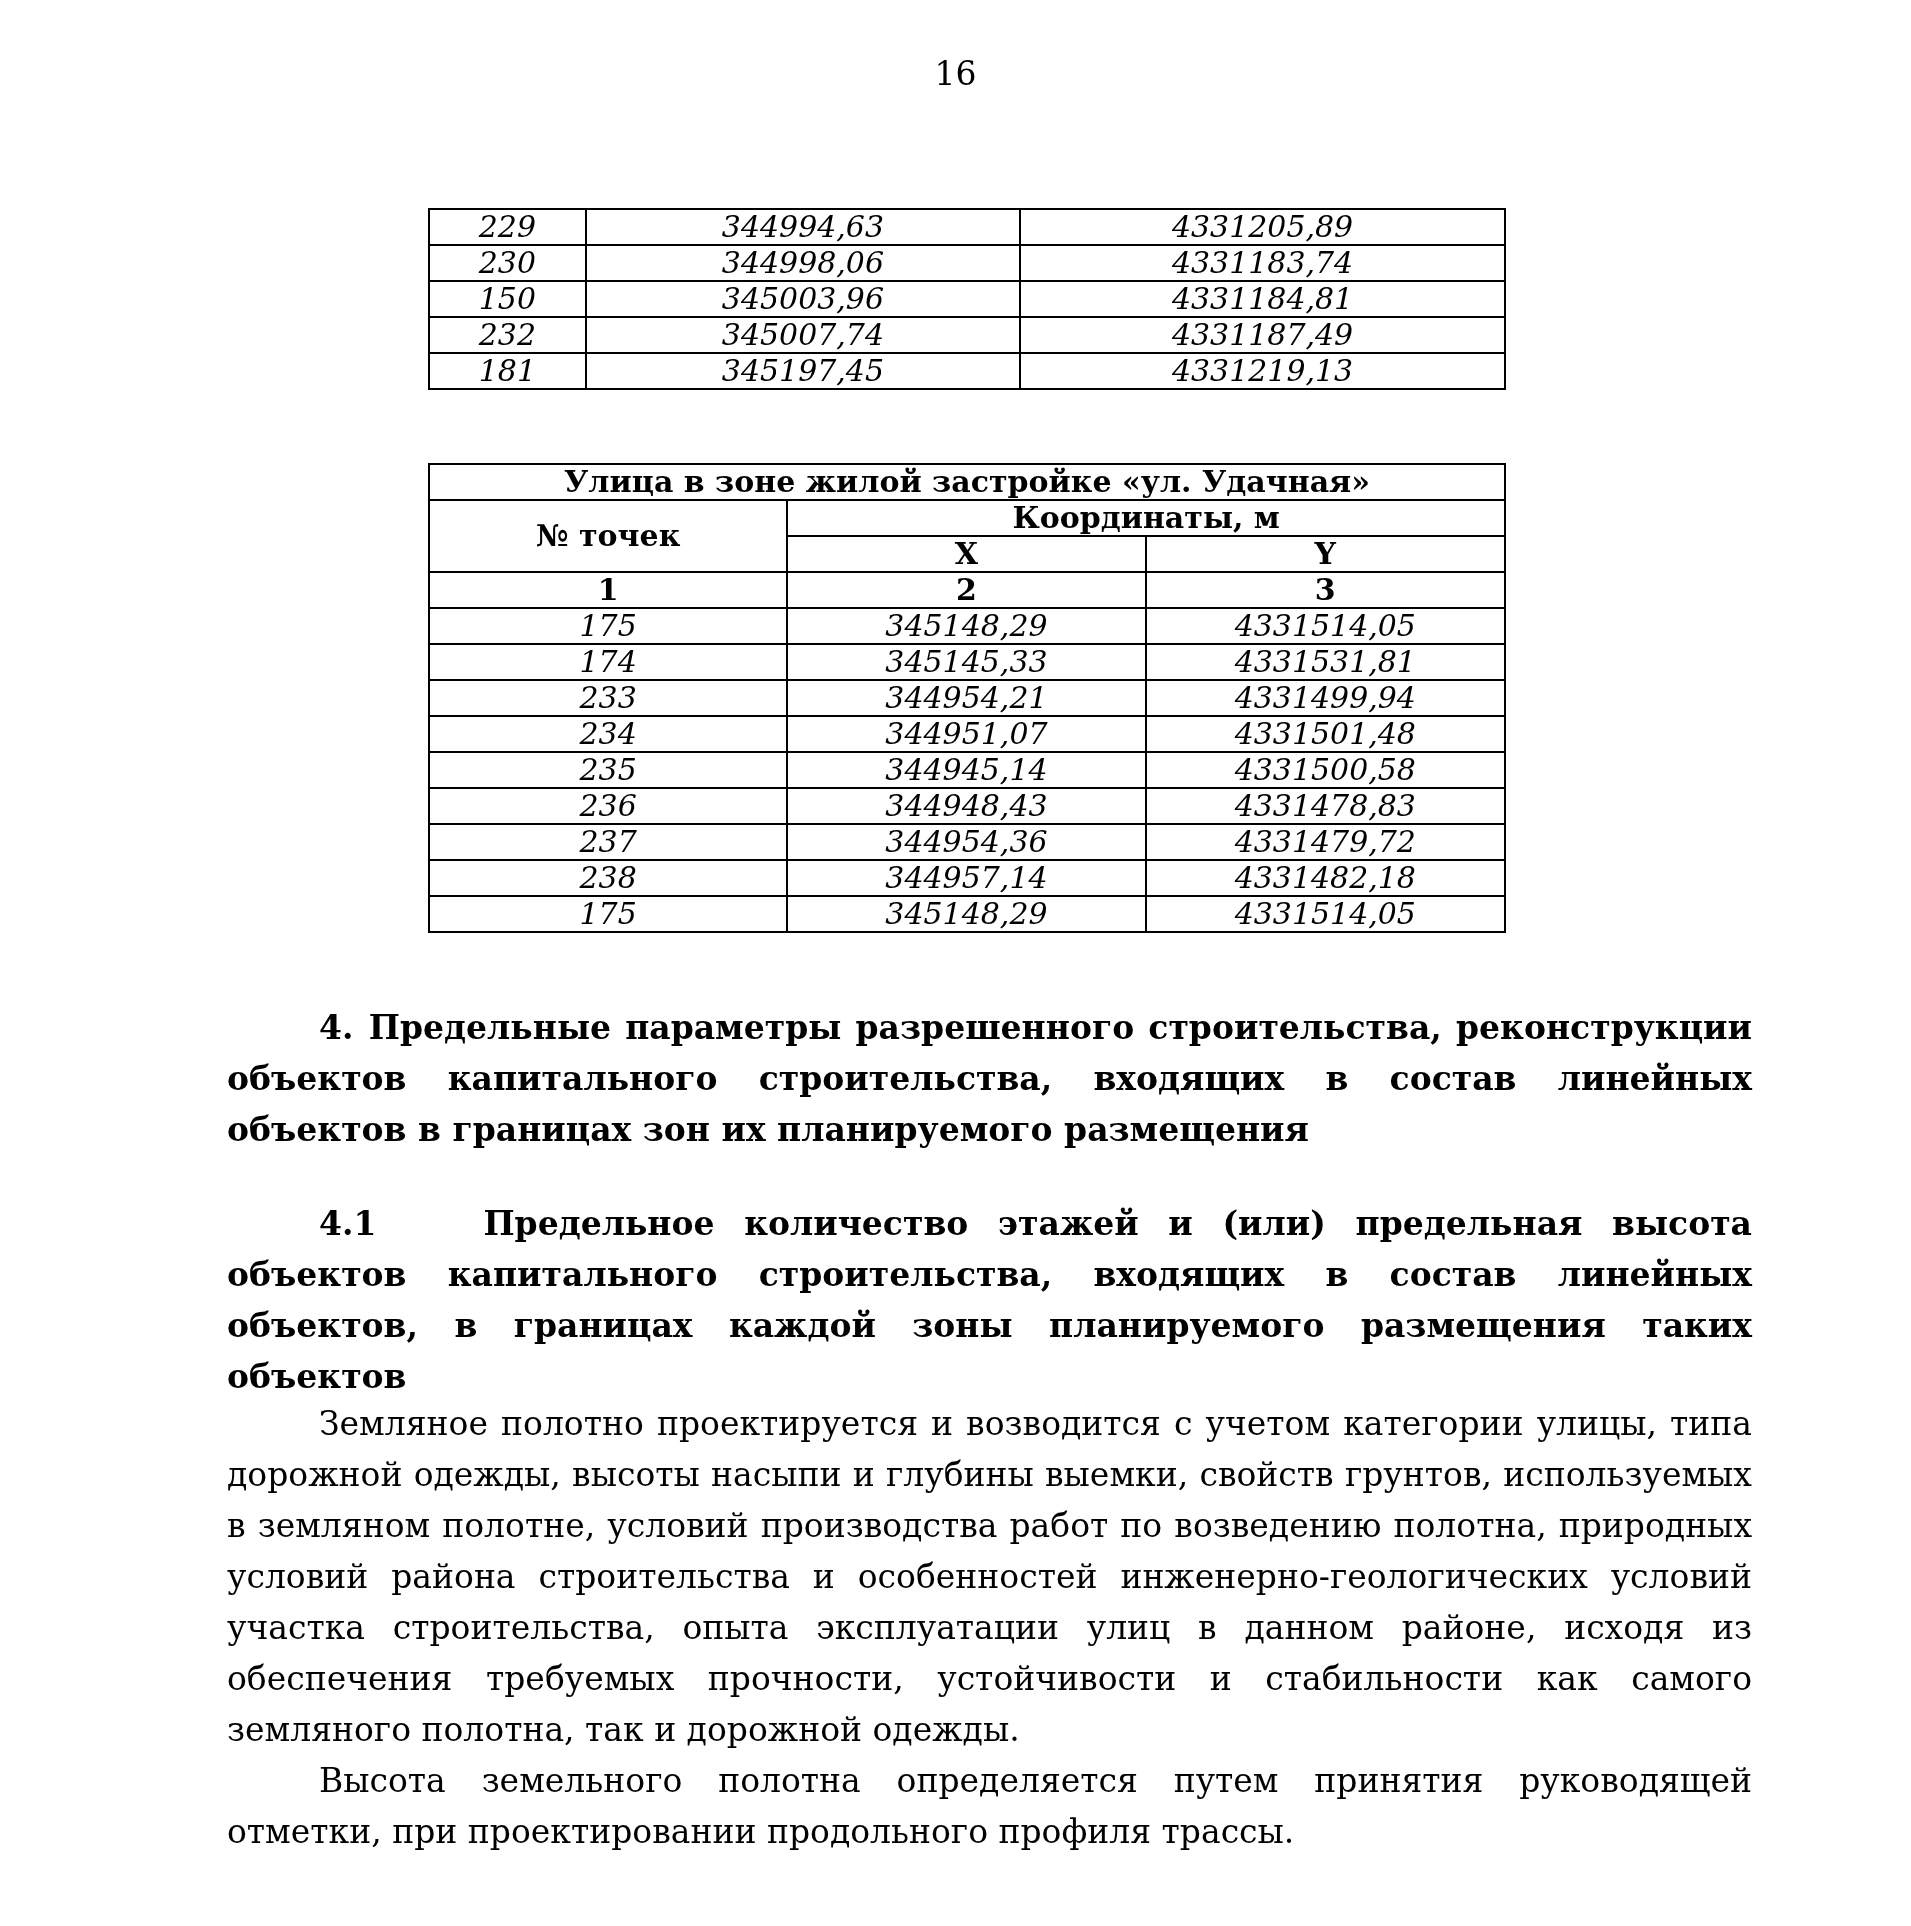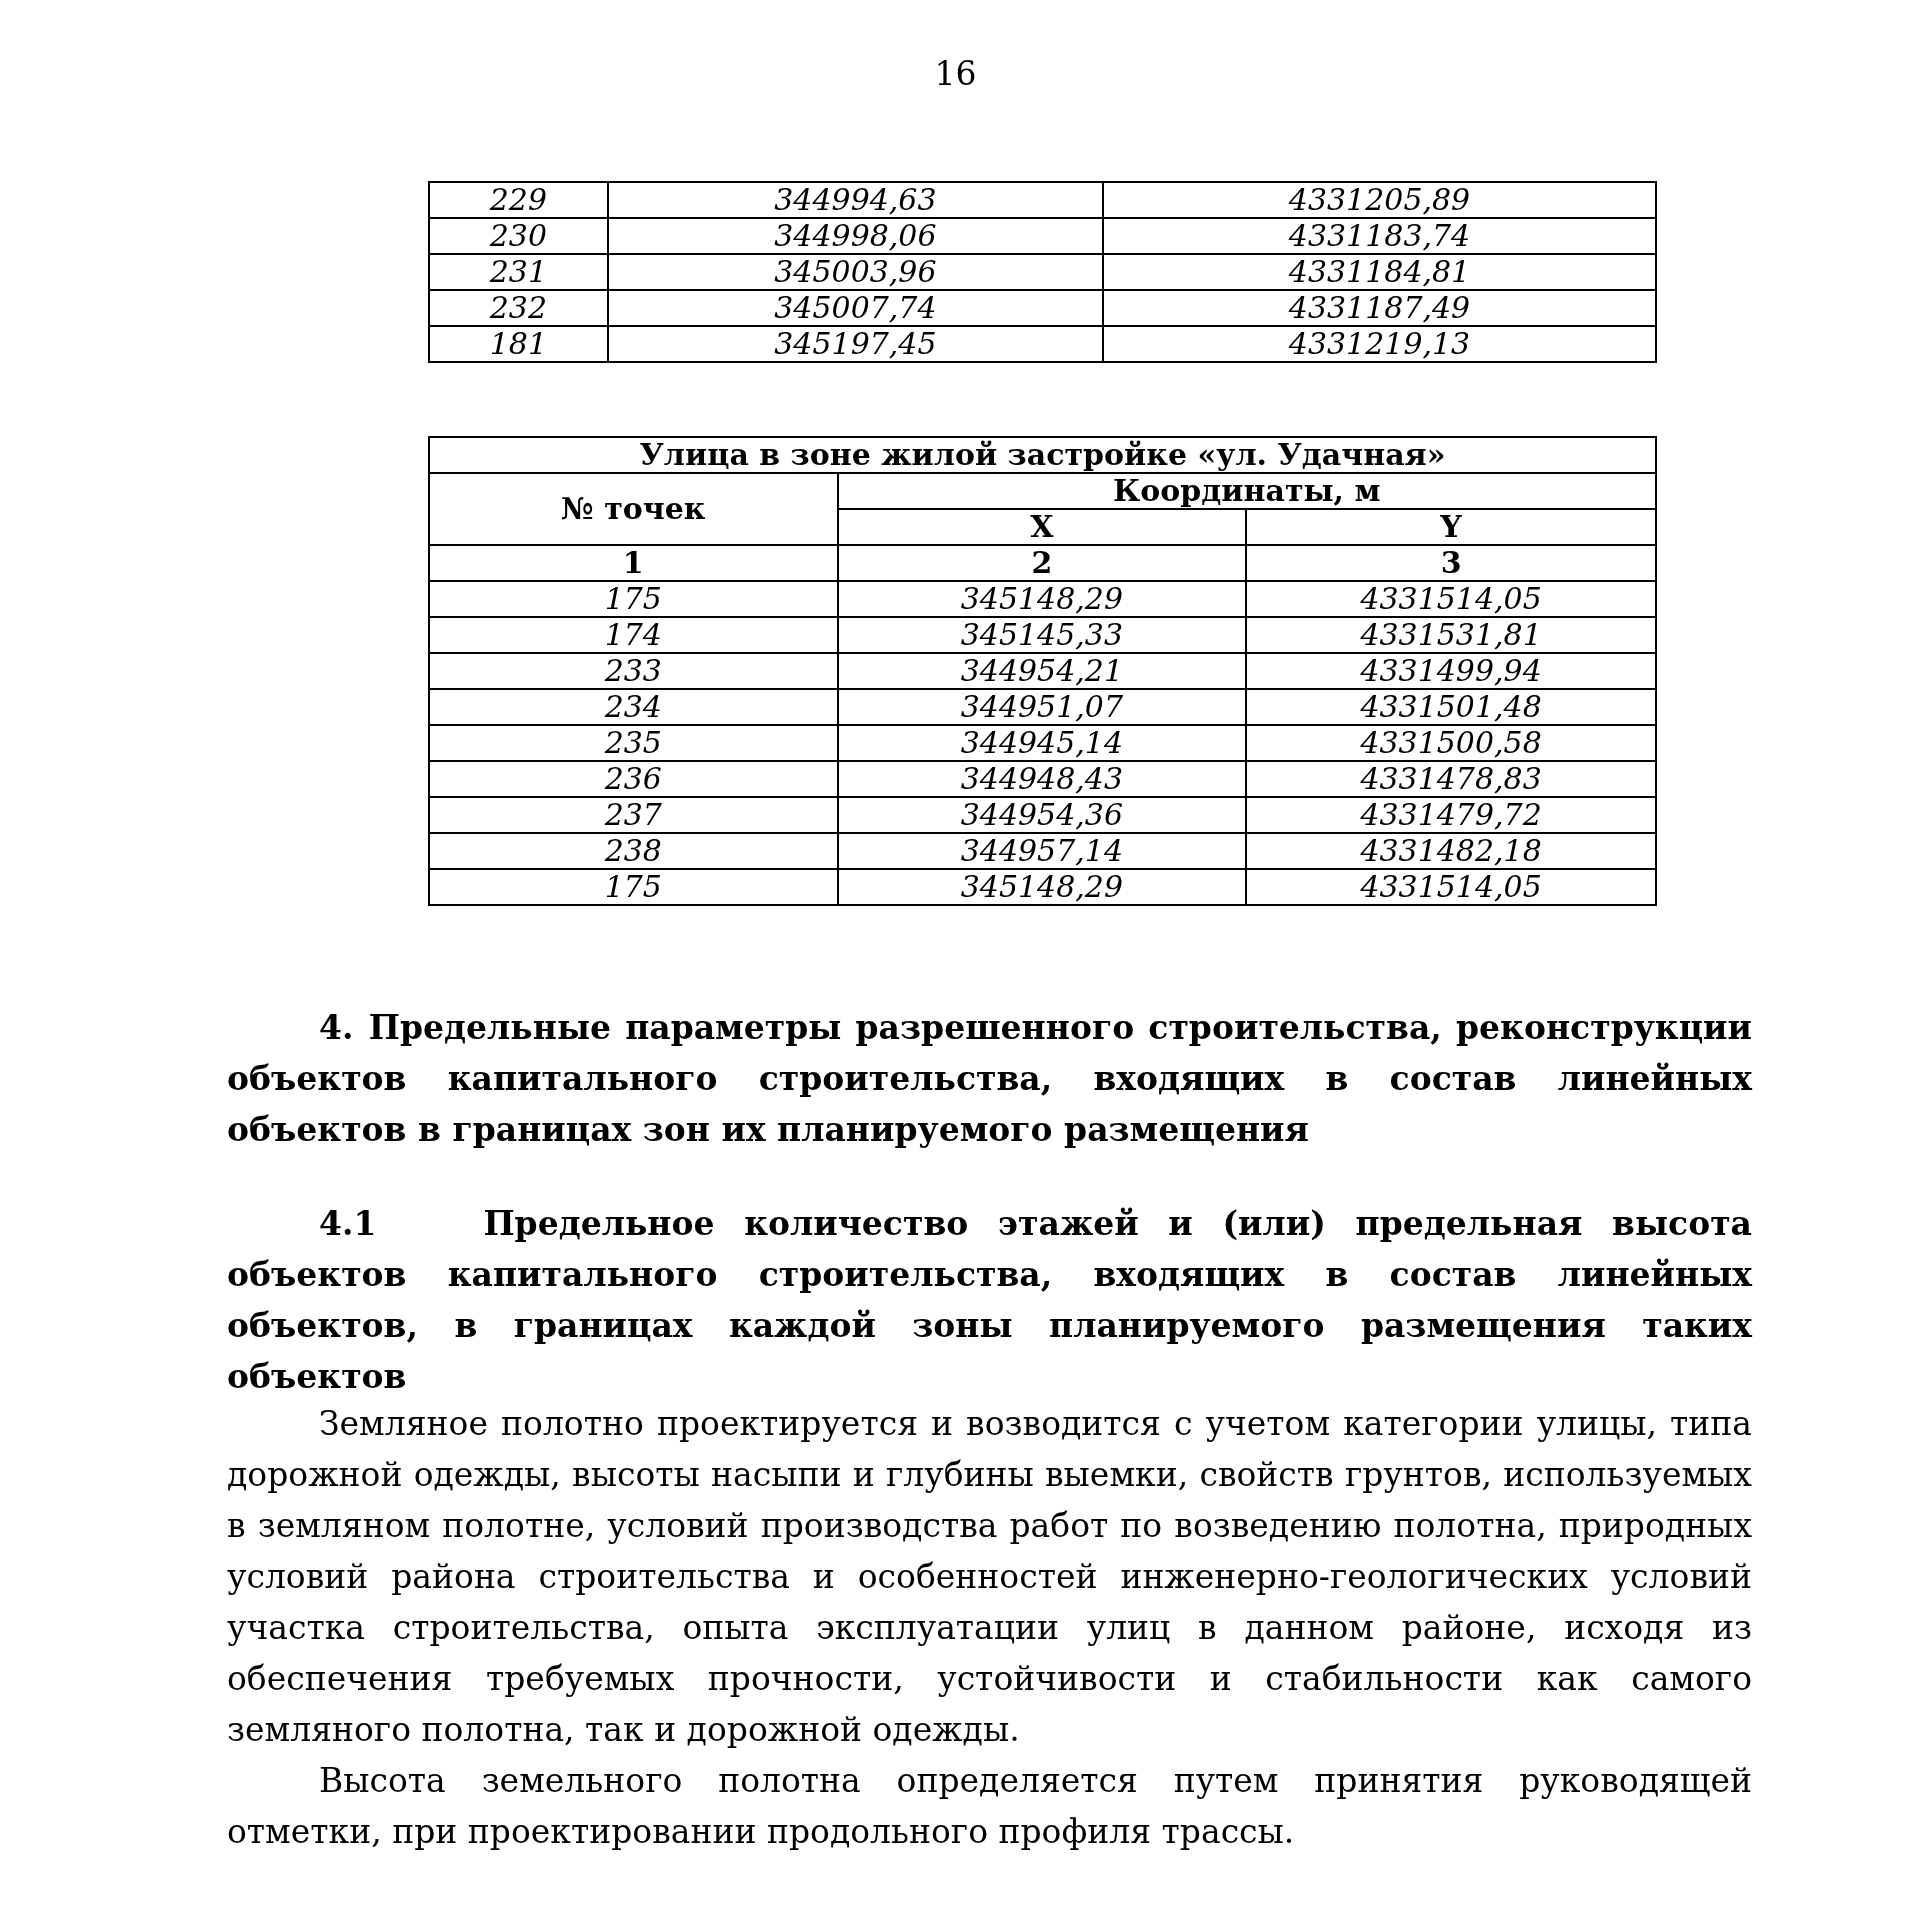--- a/index.html
+++ b/index.html
@@ -1,18 +1,18 @@
 <!DOCTYPE html>
 <html style="font-size:6.2px"><head>
 <meta charset="utf-8">
 <style>
   html, body { margin:0; padding:0; background:#fff; }
   body { width:1911px; height:2703px; position:relative; font-family:"DejaVu Serif", serif; color:#000; }
   .page-num { position:absolute; top:54px; left:0; width:100%; text-align:center; font-size:33px; }
-  table.coords { position:absolute; left:428px; width:1229px; border-collapse:collapse; font-size:30px; }
+  table.coords { position:absolute; left:428px; width:1078px; border-collapse:collapse; font-size:30px;margin-top:27px; }
   table.coords td { border:2.3px solid #000; text-align:center; height:34px; padding:0; line-height:34px; }
   table.coords td.it { font-style:italic; }
   table.coords td.b { font-weight:bold; }
   #t1 { top:181px; }
   #t2 { top:436px; }
   .heading { position:absolute; left:227px; width:1525px; font-size:33px; font-weight:bold; text-align:justify; line-height:51px; text-align-last:left; }
   #h4 { top:1002px; }
   #h41 { top:1198px; }
   .h-num { display:inline-block; }
   #h4 .h-num { margin-left:92px; margin-right:15.4px; }
@@ -31,21 +31,21 @@
       <td class="it">229</td>
       <td class="it">344994,63</td>
       <td class="it">4331205,89</td>
     </tr>
     <tr>
       <td class="it">230</td>
       <td class="it">344998,06</td>
       <td class="it">4331183,74</td>
     </tr>
     <tr>
-      <td class="it">231</td>
+      <td class="it">150</td>
       <td class="it">345003,96</td>
       <td class="it">4331184,81</td>
     </tr>
     <tr>
       <td class="it">232</td>
       <td class="it">345007,74</td>
       <td class="it">4331187,49</td>
     </tr>
     <tr>
       <td class="it">181</td>

